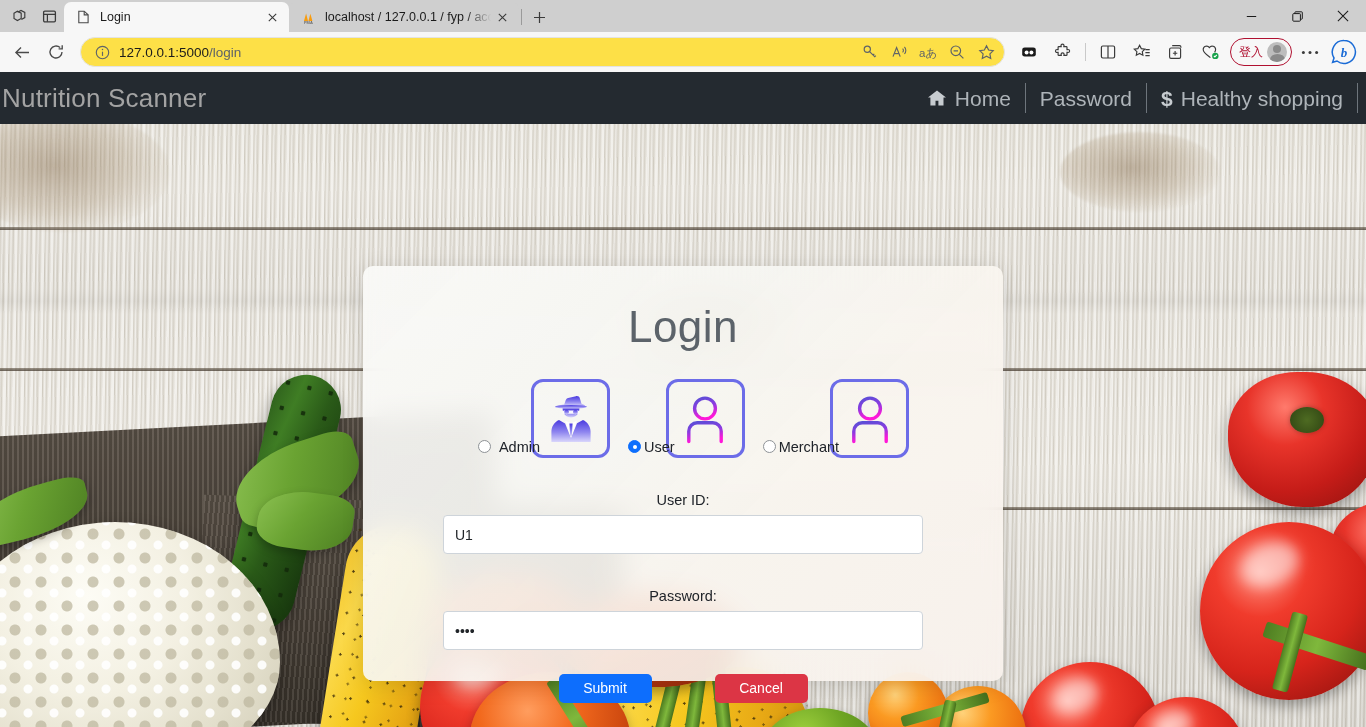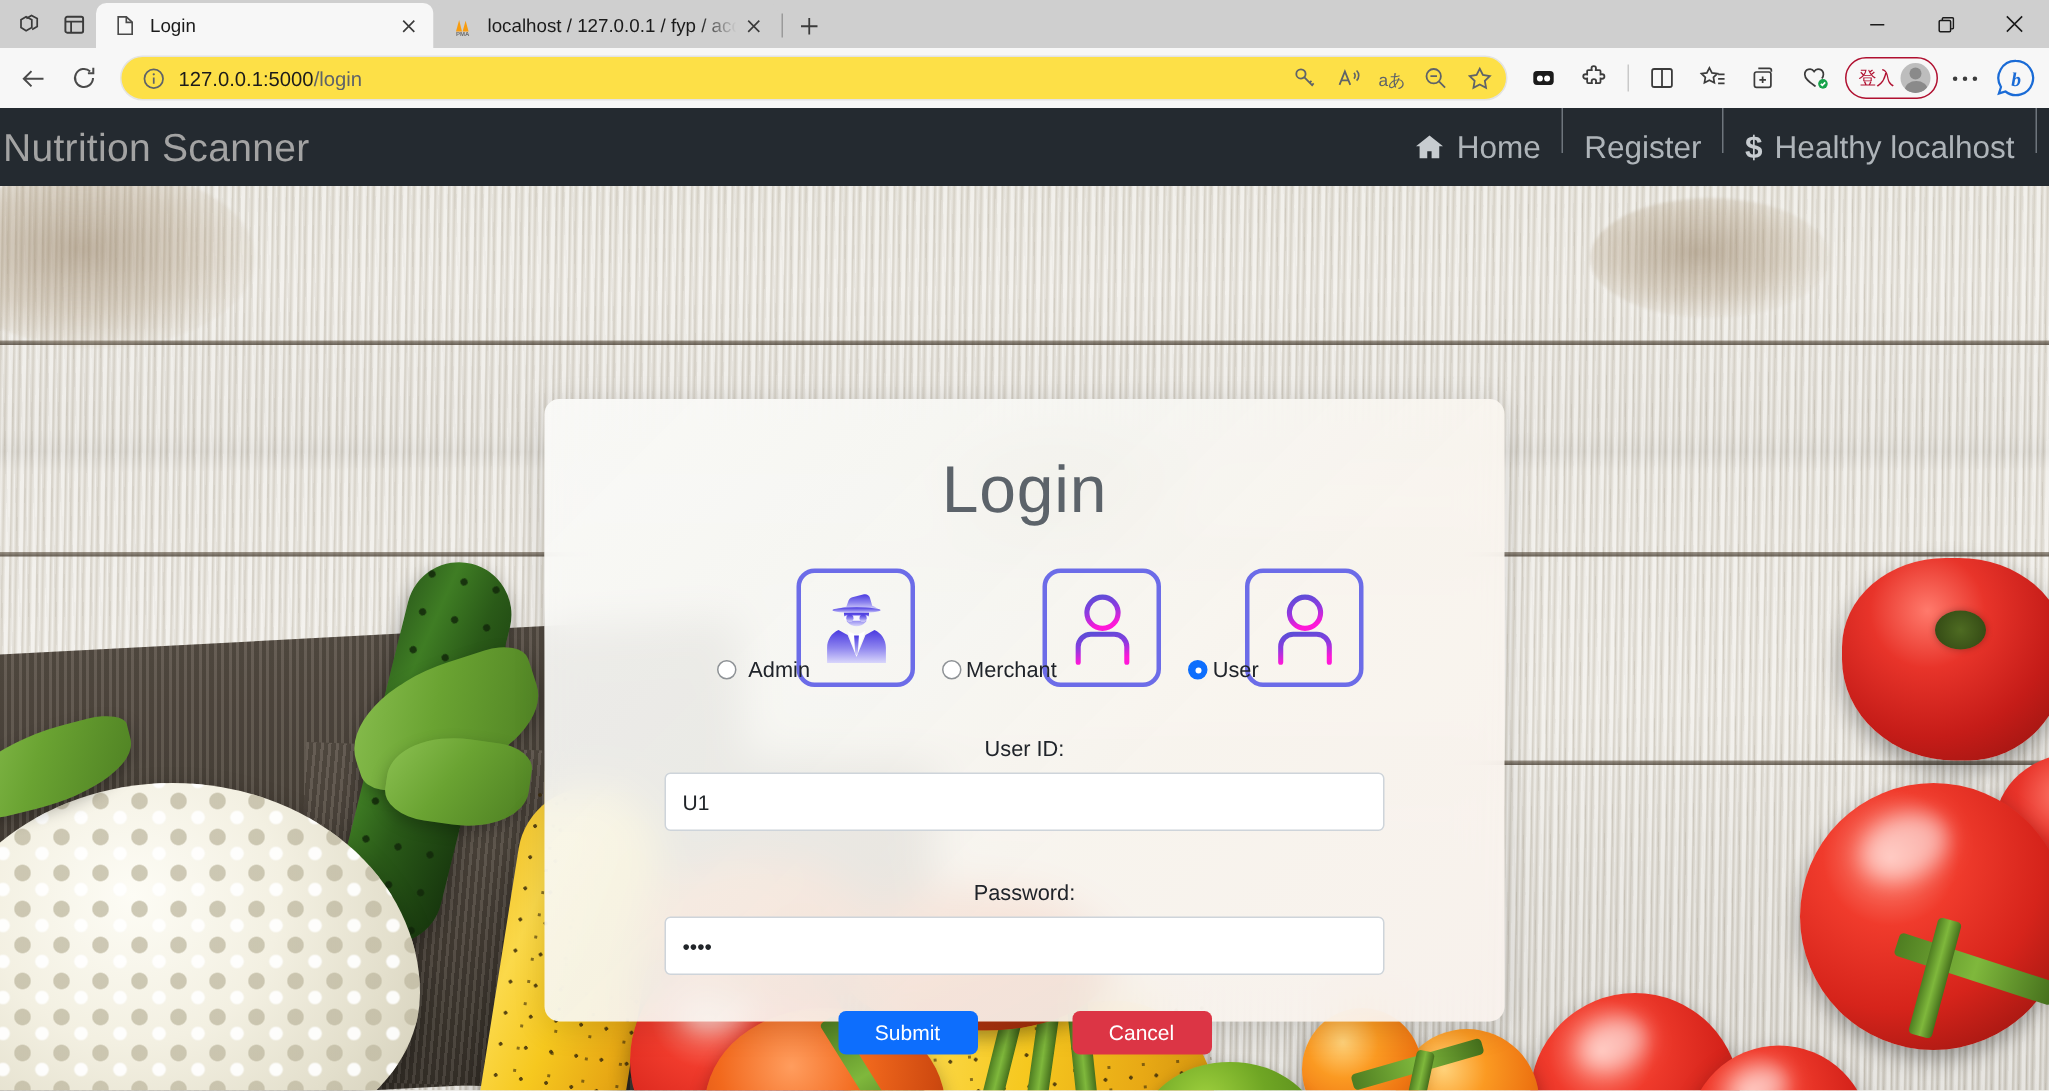--- a/index.html
+++ b/index.html
@@ -224,21 +224,21 @@
   
   .navbar {
     position: absolute; top: 0; left: 0; right: 0; height: 52px;
     background: #242a30; display: flex; align-items: center;
     justify-content: space-between; padding: 0 8px 0 0; z-index: 5;
   }
   .brand {
     font-size: 26px; color: #a3a3a3; font-weight: 400;
     letter-spacing: .2px; padding-left: 2px;
   }
-  .navlinks { display: flex; height: 100%; }
+  .navlinks { display: flex; align-items: center; height: 100%; }
   .navlink {
     display: flex; align-items: center; gap: 8px;
     font-size: 21px; color: #aeb4b9; padding: 0 14px; line-height: 1;
   }
   .navlink .house-ico { display: inline-flex; }
   .navlink .dollar { font-weight: 700; font-size: 21px; color: #c7ccd0; }
   .nav-divider { width: 1px; height: 30px; background: #6e757c; }
 
   
   .card {
@@ -576,28 +576,28 @@
           <svg width="20" height="18" viewBox="0 0 20 18" fill="#c7ccd0">
             <path d="M10 1.4 1 8.5h2.4v8h5.1v-4.7h2.9V16.5h5.1v-8H19z"></path>
           </svg>
         </span>
         <span>Home</span>
       </div>
 
       <div class="nav-divider"></div>
 
       <div class="navlink">
-        <span>Register</span>
+        <span>Password</span>
       </div>
 
       <div class="nav-divider"></div>
 
       <div class="navlink">
         <span class="dollar">$</span>
-        <span>Healthy localhost</span>
+        <span>Healthy shopping</span>
       </div>
 
       <div class="nav-divider"></div>
     </div>
   </div>
 
   <div class="card">
     <div class="card-title">Login</div>
 
     <div class="roles">
@@ -626,61 +626,61 @@
               <path d="M14 28c-4.6 2-7.6 6.6-7.6 11.8V50h39.2V39.8c0-5.2-3-9.8-7.6-11.8l-6 3.3L26 46l-5.9-14.6z" fill="url(#gAdmin)"></path>
               <path d="M20.1 28.7 26 45.5l5.9-16.8-5.9 2.6z" fill="#ffffff" opacity=".9"></path>
               <path d="M24.4 31.6h3.2l-.8 13h-1.6z" fill="url(#gAdmin)"></path>
             </svg>
           </span>
         </div>
       </div>
 
       <div class="role">
         <div class="role-radio-wrap">
+          <span class="radio checked"></span>
+          <span class="role-label">User</span>
+        </div>
+        <div class="role-box">
+          <span>
+            <svg width="50" height="52" viewBox="0 0 50 52" fill="none" stroke-width="3.4" stroke-linecap="round">
+              <defs>
+                <linearGradient id="gUser" x1="0" y1="0" x2="0.25" y2="1">
+                  <stop offset="0%" stop-color="#5a4fd6"></stop>
+                  <stop offset="48%" stop-color="#8b3be0"></stop>
+                  <stop offset="100%" stop-color="#ff18d8"></stop>
+                </linearGradient>
+              </defs>
+              <circle cx="25" cy="15.5" r="10.4" stroke="url(#gUser)"></circle>
+              <path d="M8.8 48.5V38.2c0-4.6 3.8-8.4 8.4-8.4h15.6c4.6 0 8.4 3.8 8.4 8.4v10.3" stroke="url(#gUser)"></path>
+            </svg>
+          </span>
+        </div>
+      </div>
+
+      <div class="role">
+        <div class="role-radio-wrap">
           <span class="radio"></span>
           <span class="role-label">Merchant</span>
         </div>
         <div class="role-box">
           <span>
             <svg width="50" height="52" viewBox="0 0 50 52" fill="none" stroke-width="3.4" stroke-linecap="round">
               <defs>
                 <linearGradient id="gMerch" x1="0" y1="0" x2="0.25" y2="1">
                   <stop offset="0%" stop-color="#5a4fd6"></stop>
                   <stop offset="48%" stop-color="#8b3be0"></stop>
                   <stop offset="100%" stop-color="#ff18d8"></stop>
                 </linearGradient>
               </defs>
               <circle cx="25" cy="15.5" r="10.4" stroke="url(#gMerch)"></circle>
               <path d="M8.8 48.5V38.2c0-4.6 3.8-8.4 8.4-8.4h15.6c4.6 0 8.4 3.8 8.4 8.4v10.3" stroke="url(#gMerch)"></path>
             </svg>
           </span>
         </div>
       </div>
-
-      <div class="role">
-        <div class="role-radio-wrap">
-          <span class="radio checked"></span>
-          <span class="role-label">User</span>
-        </div>
-        <div class="role-box">
-          <span>
-            <svg width="50" height="52" viewBox="0 0 50 52" fill="none" stroke-width="3.4" stroke-linecap="round">
-              <defs>
-                <linearGradient id="gUser" x1="0" y1="0" x2="0.25" y2="1">
-                  <stop offset="0%" stop-color="#5a4fd6"></stop>
-                  <stop offset="48%" stop-color="#8b3be0"></stop>
-                  <stop offset="100%" stop-color="#ff18d8"></stop>
-                </linearGradient>
-              </defs>
-              <circle cx="25" cy="15.5" r="10.4" stroke="url(#gUser)"></circle>
-              <path d="M8.8 48.5V38.2c0-4.6 3.8-8.4 8.4-8.4h15.6c4.6 0 8.4 3.8 8.4 8.4v10.3" stroke="url(#gUser)"></path>
-            </svg>
-          </span>
-        </div>
-      </div>
     </div>
 
     <div class="field-label">User ID:</div>
     <input class="field-input" type="text" value="U1" style="">
 
     <div class="field-label">Password:</div>
     <input class="field-input" type="text" value="••••" style="">
 
     <div class="actions">
       <button class="btn btn-submit">Submit</button>

